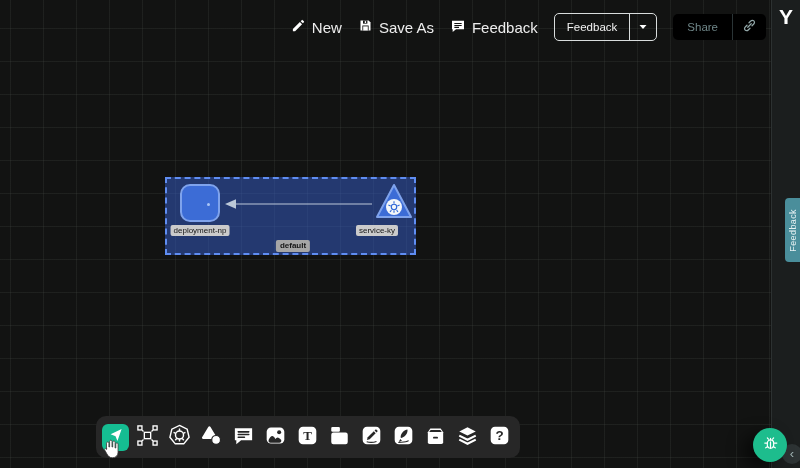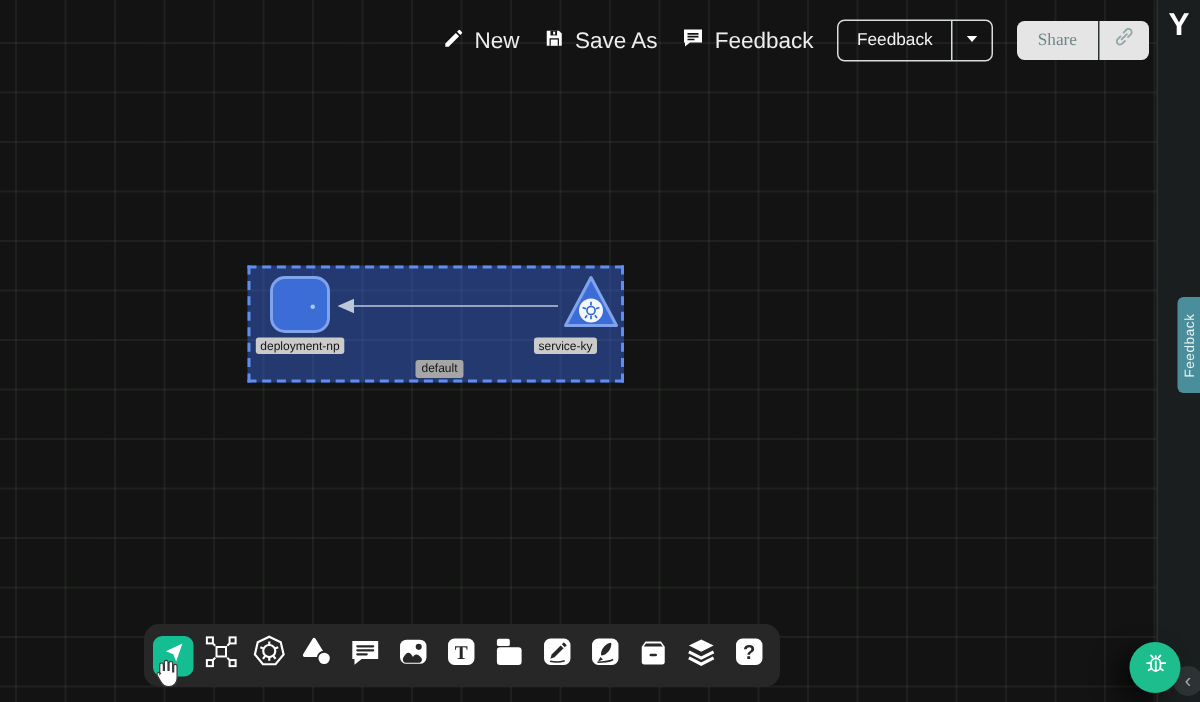--- a/index.html
+++ b/index.html
@@ -45,21 +45,21 @@
     position:absolute;top:13px;right:34px;display:flex;align-items:center;gap:16px;z-index:5;
   }
   .menu-item{display:flex;align-items:center;gap:6px;color:#ededed;font-size:15px;cursor:pointer;justify-content:space-between;}
   .actions-btn{
     display:flex;align-items:center;height:26px;border:1px solid #d9dddd;
     border-radius:5px;color:#f2f2f2;cursor:pointer;
   }
   .actions-label{padding:0 12px;font-size:11.5px;}
   .v-divider{width:1px;align-self:stretch;background:#d9dddd;}
   .caret-wrap{padding:0 8px;display:flex;align-items:center;}
-  .share-group{display:flex;align-items:center;height:26px;background:#e5e5e5;border-radius:5px;font-family:Liberation Serif, serif;}
+  .share-group{display:flex;align-items:center;height:26px;background:#000000;border-radius:5px;}
   .share-label{padding:0 14px;color:#6f8688;font-size:11.5px;}
   .share-divider{width:1px;align-self:stretch;background:#2a3436;}
   .link-wrap{padding:0 9px;display:flex;align-items:center;cursor:pointer;}
   
   .ns-group{
     position:absolute;left:165px;top:177px;width:251px;height:78px;
     background:rgba(54,96,205,0.50);border:2px dashed #5f8df2;box-sizing:border-box;z-index:3;
   }
   .node-deploy{
     position:absolute;left:13px;top:5px;width:40px;height:38px;
@@ -71,21 +71,21 @@
     background:#cbcbcb;color:#141414;font-size:8px;line-height:11px;
     padding:0 3px;border-radius:2px;white-space:nowrap;
   }
   .label-deploy{left:33px;}
   .label-service{left:210px;}
   .node-service{position:absolute;left:207px;top:3px;width:40px;height:40px;}
   .edge-svg{position:absolute;left:55px;top:19px;}
   .default-label{
     position:absolute;left:293px;top:240px;transform:translateX(-50%);
     background:#a6a6a6;color:#161616;font-size:8px;line-height:12px;
-    padding:0 4px;border-radius:2px;z-index:3;white-space:nowrap;
+    padding:0 4px;border-radius:2px;z-index:3;white-space:nowrap;font-weight:bold;
   }
   
   .toolbar{
     position:absolute;left:96px;top:416px;width:424px;height:42px;
     background:#272727;border-radius:10px;display:flex;align-items:center;
     padding:0 6px;gap:5px;box-sizing:border-box;z-index:4;
   }
   .tool{
     width:27px;height:27px;border-radius:6px;display:flex;align-items:center;
     justify-content:center;cursor:pointer;flex:0 0 auto;

